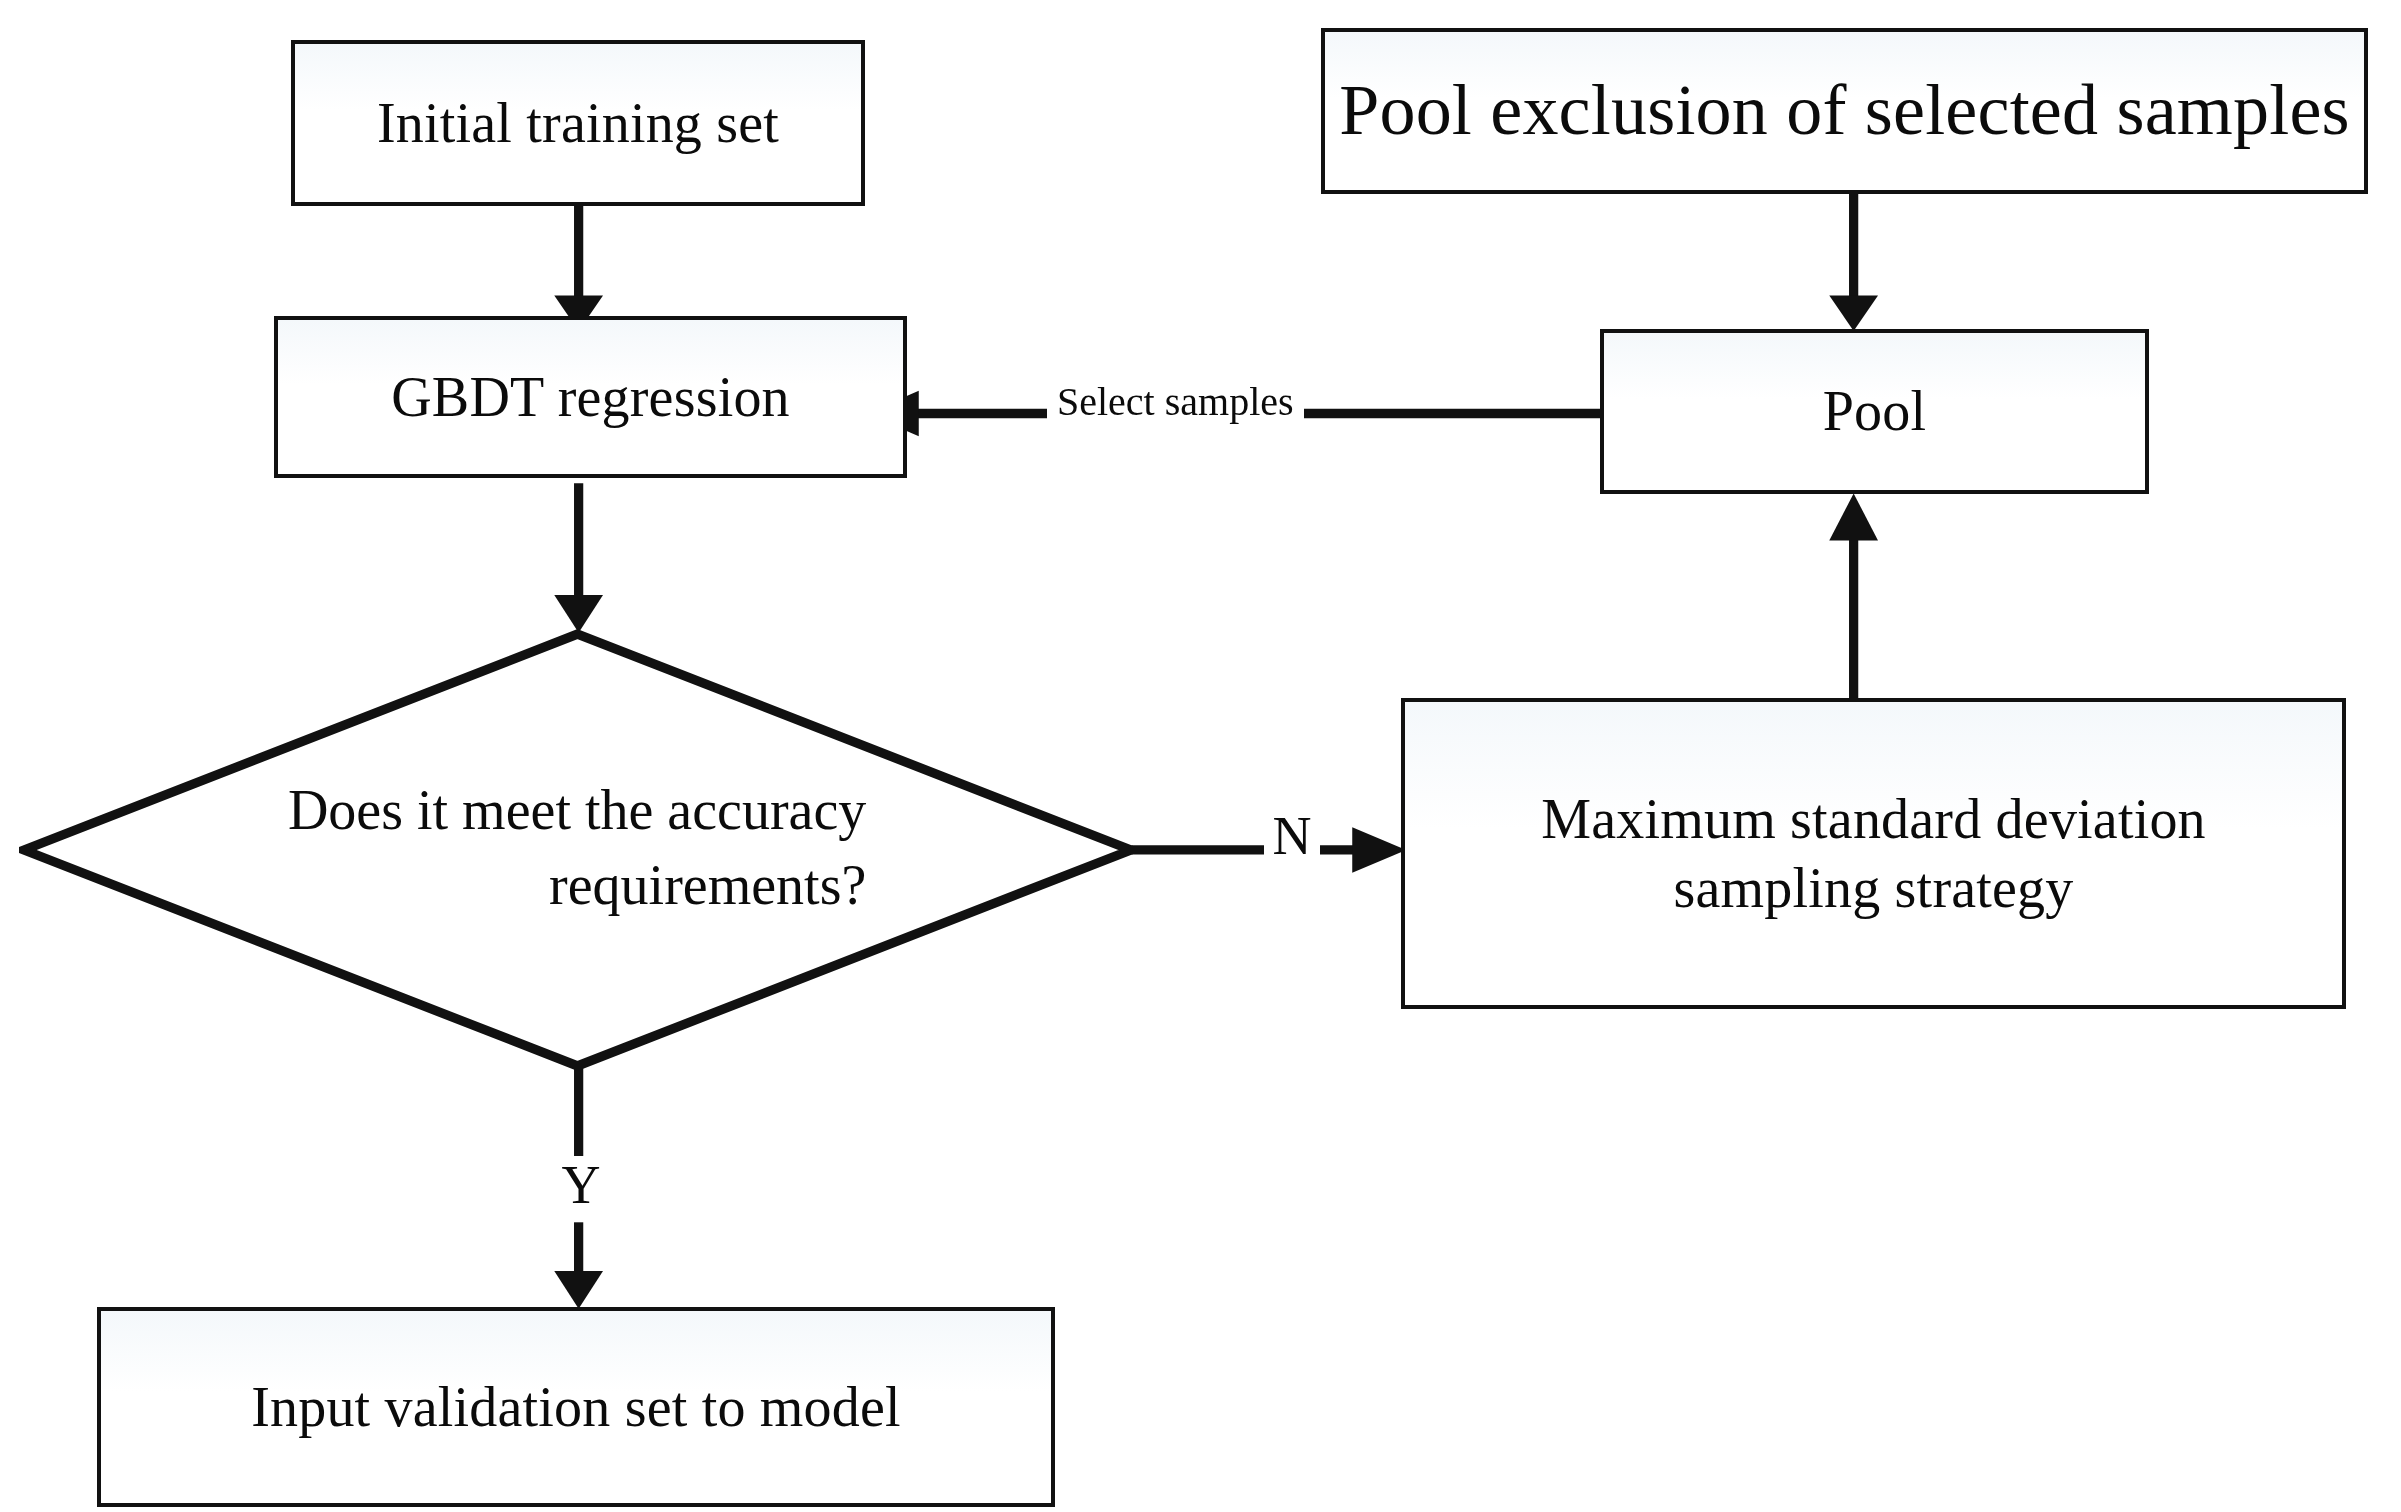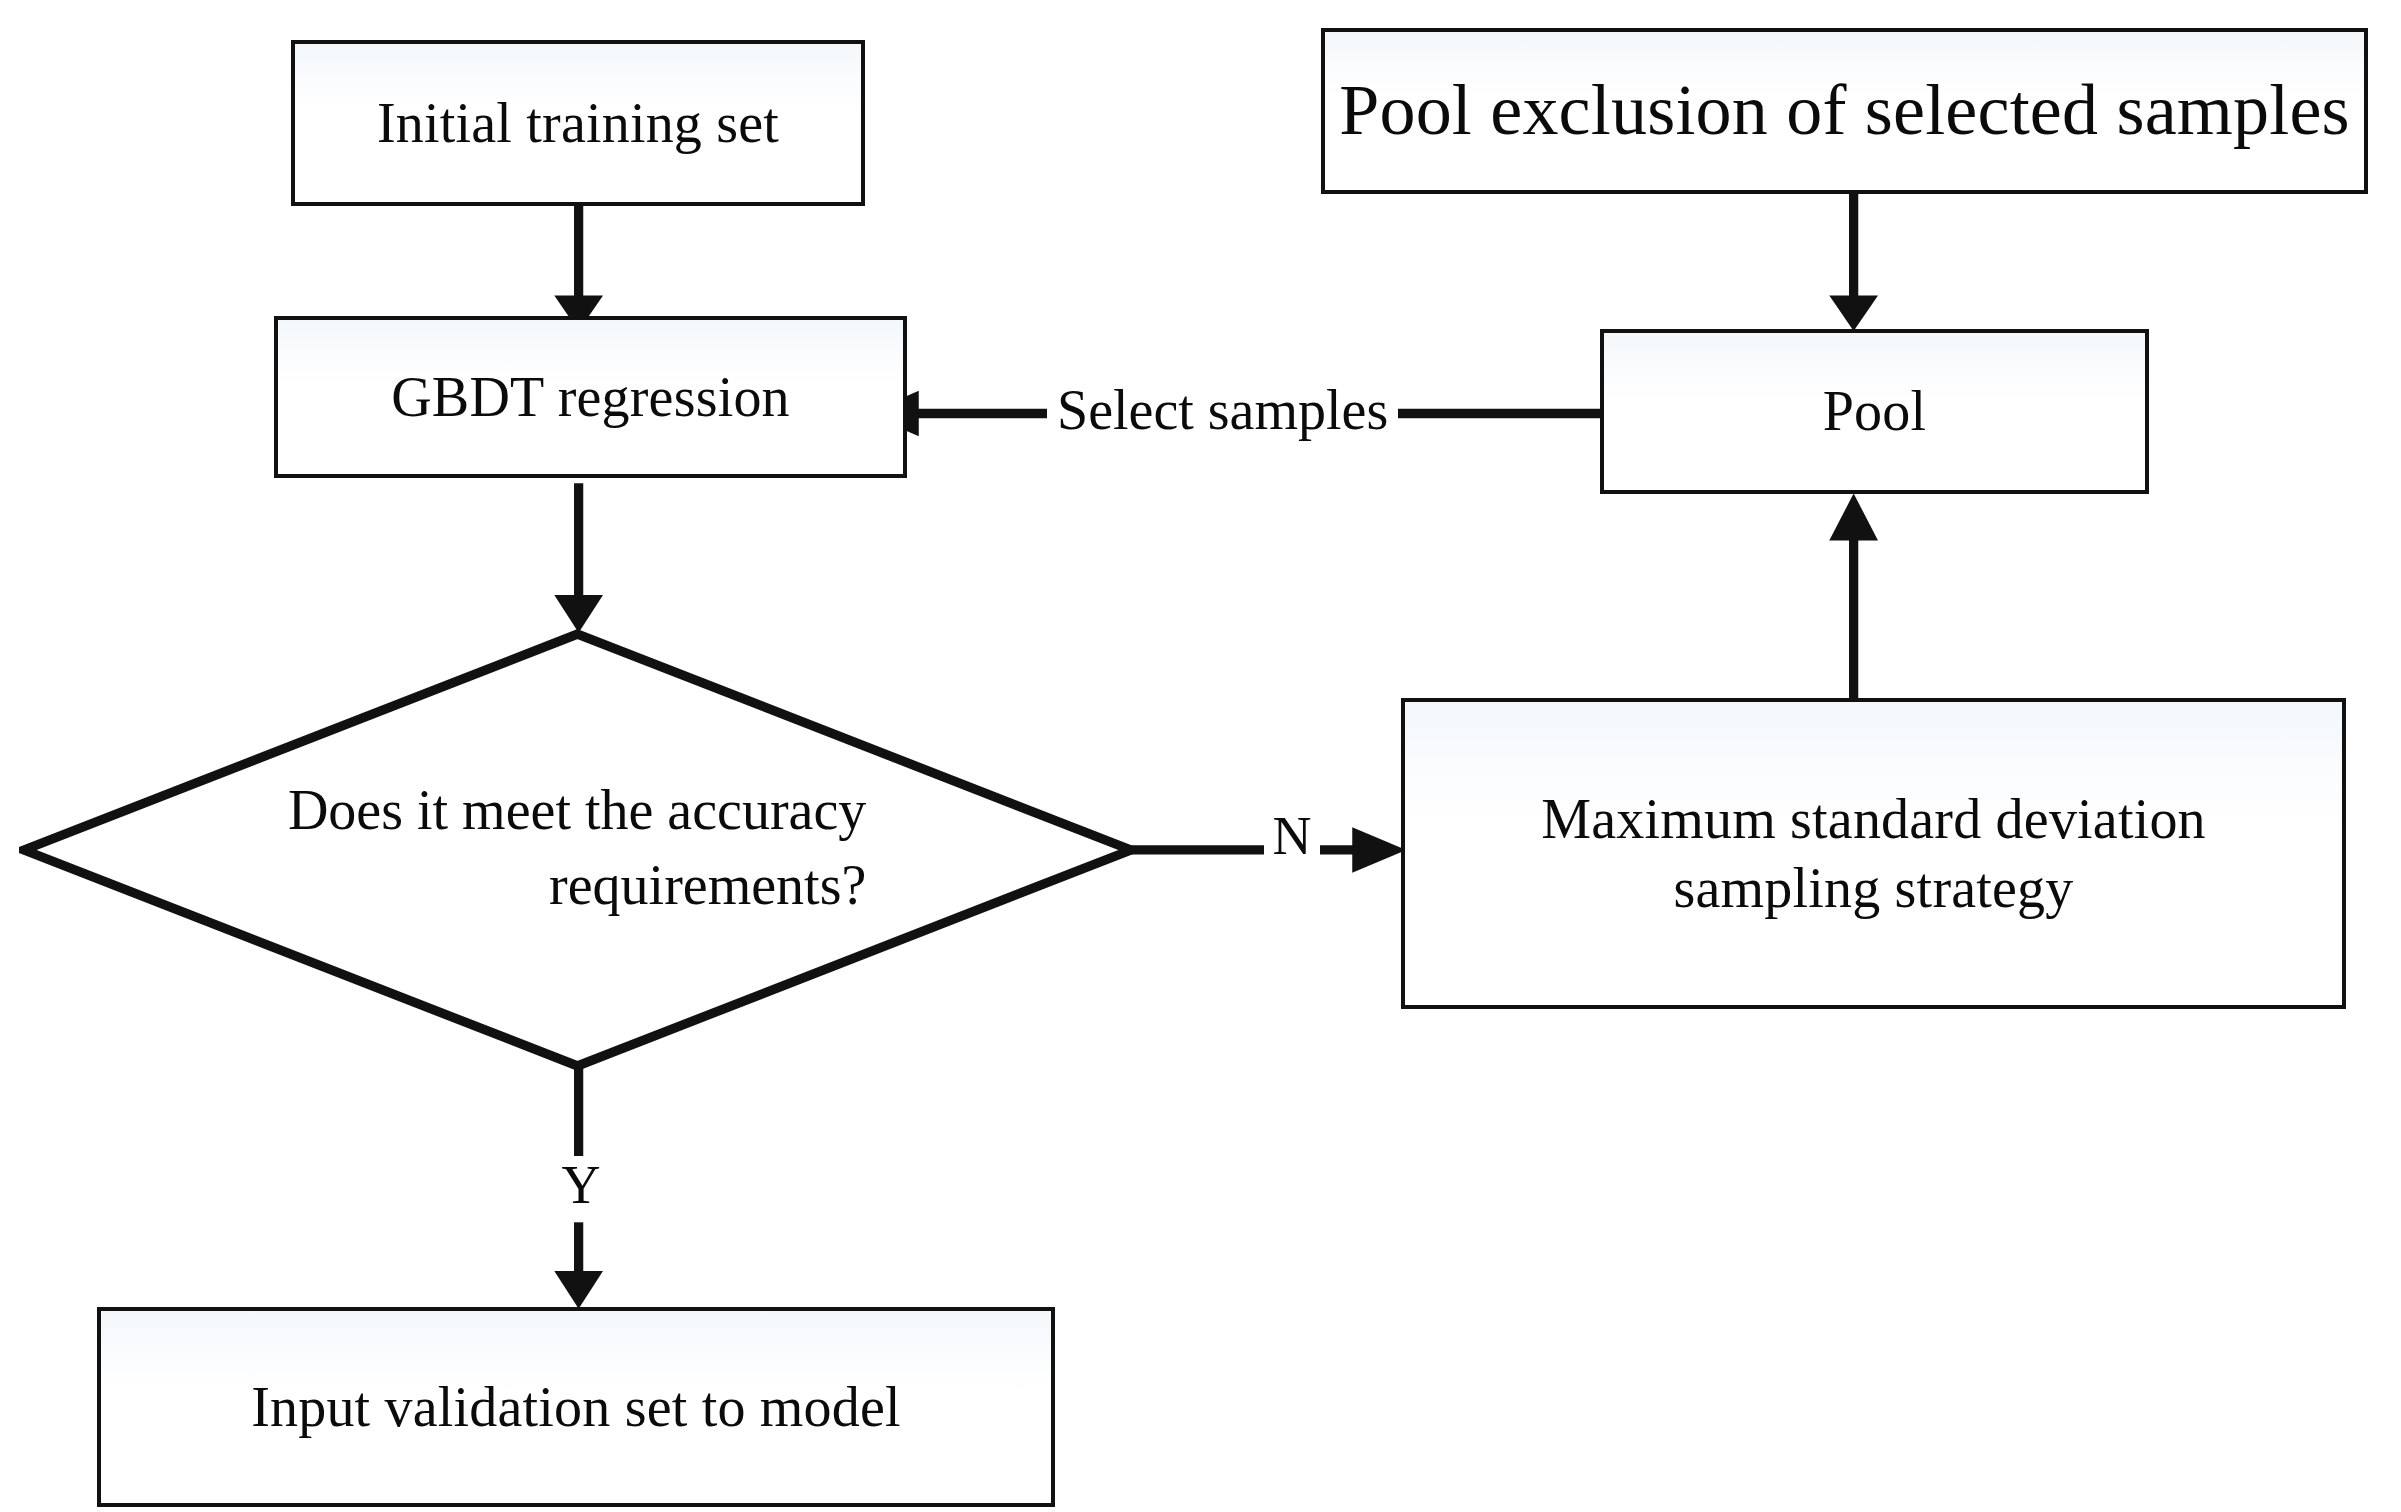--- a/index.html
+++ b/index.html
@@ -73,21 +73,21 @@
 
   
   .edge-label {
     position: absolute;
     font-size: 54px;
     color: #0b0b0b;
     background: #ffffff;
     line-height: 1;
     white-space: nowrap;
   }
-  #label-select-samples { left: 1047px; top: 382px; padding: 0 10px; font-size: 56px; }
+  #label-select-samples { left: 1047px; top: 382px; padding: 0 10px; font-size: 40px; }
   #label-n              { left: 1264px; top: 809px; padding: 0 8.4px; }
   #label-y              { left: 553px;  top: 1156px; padding: 1.7px 8.4px; }
 </style>
 </head>
 <body>
 
 <div id="canvas">
 
   <div class="connector" style="left:540px; top:186px; width:84px; height:152px;">
     <svg width="84" height="152" viewBox="0 0 100 180">

